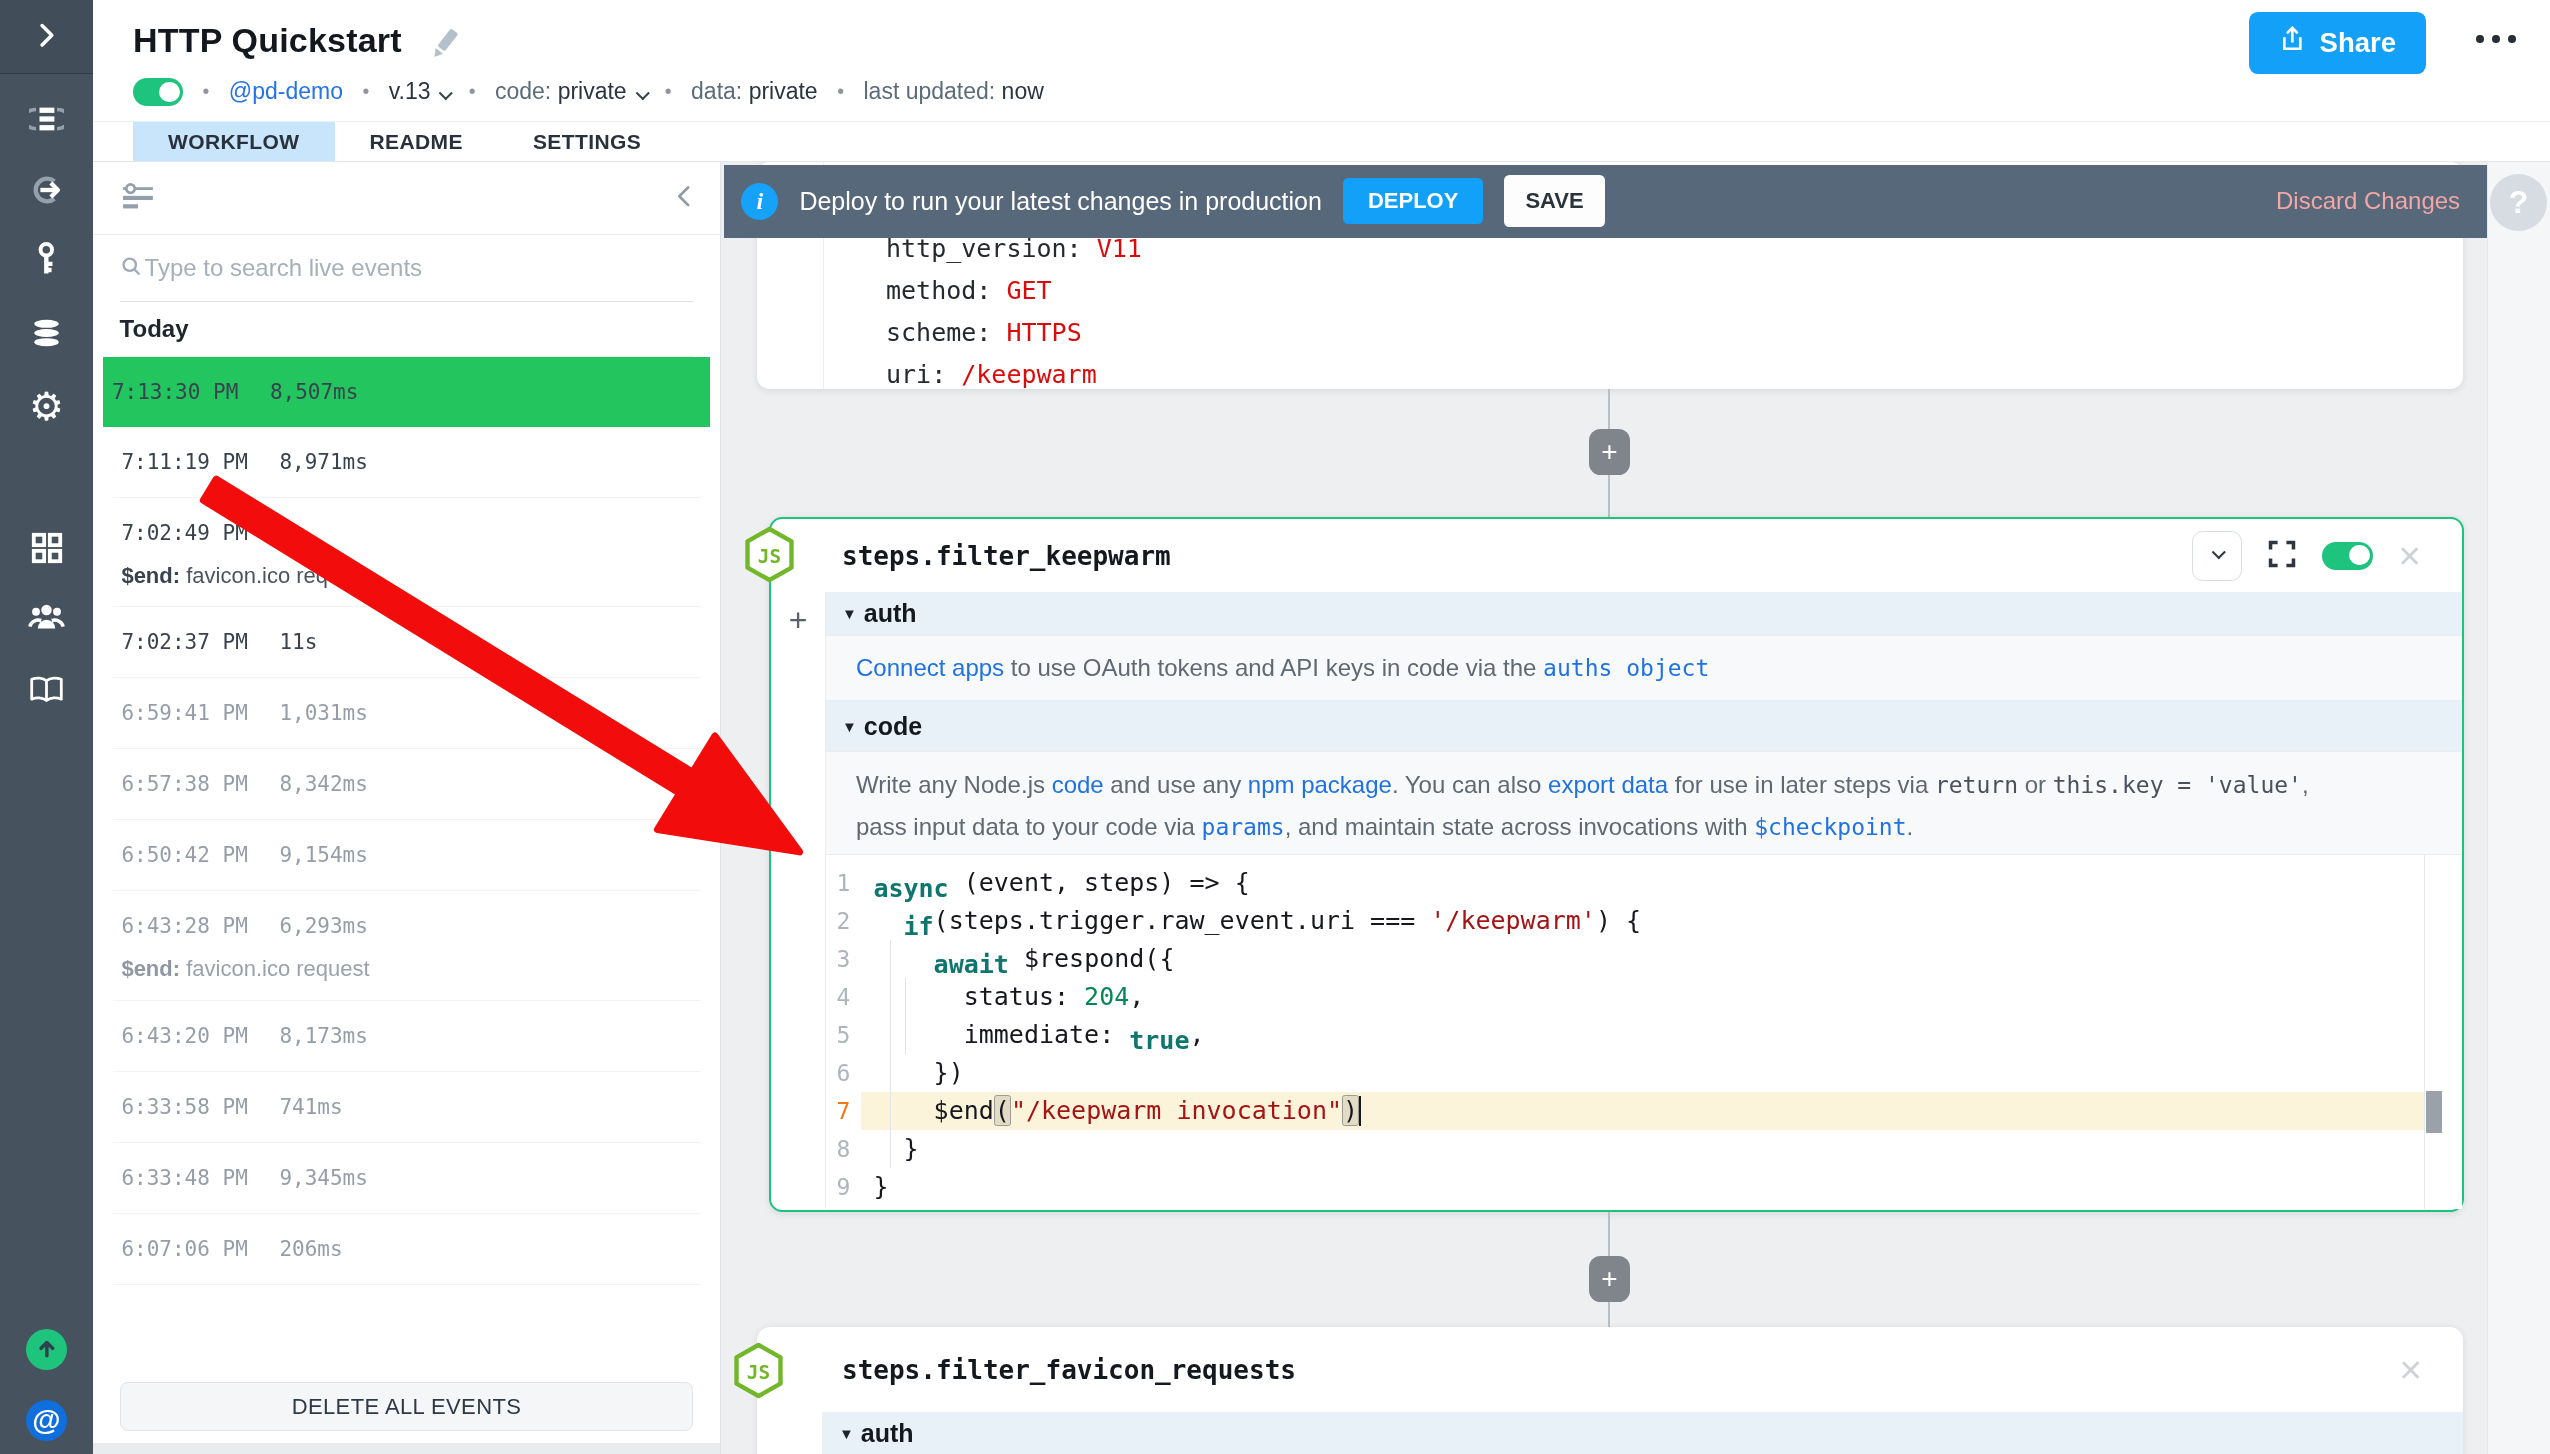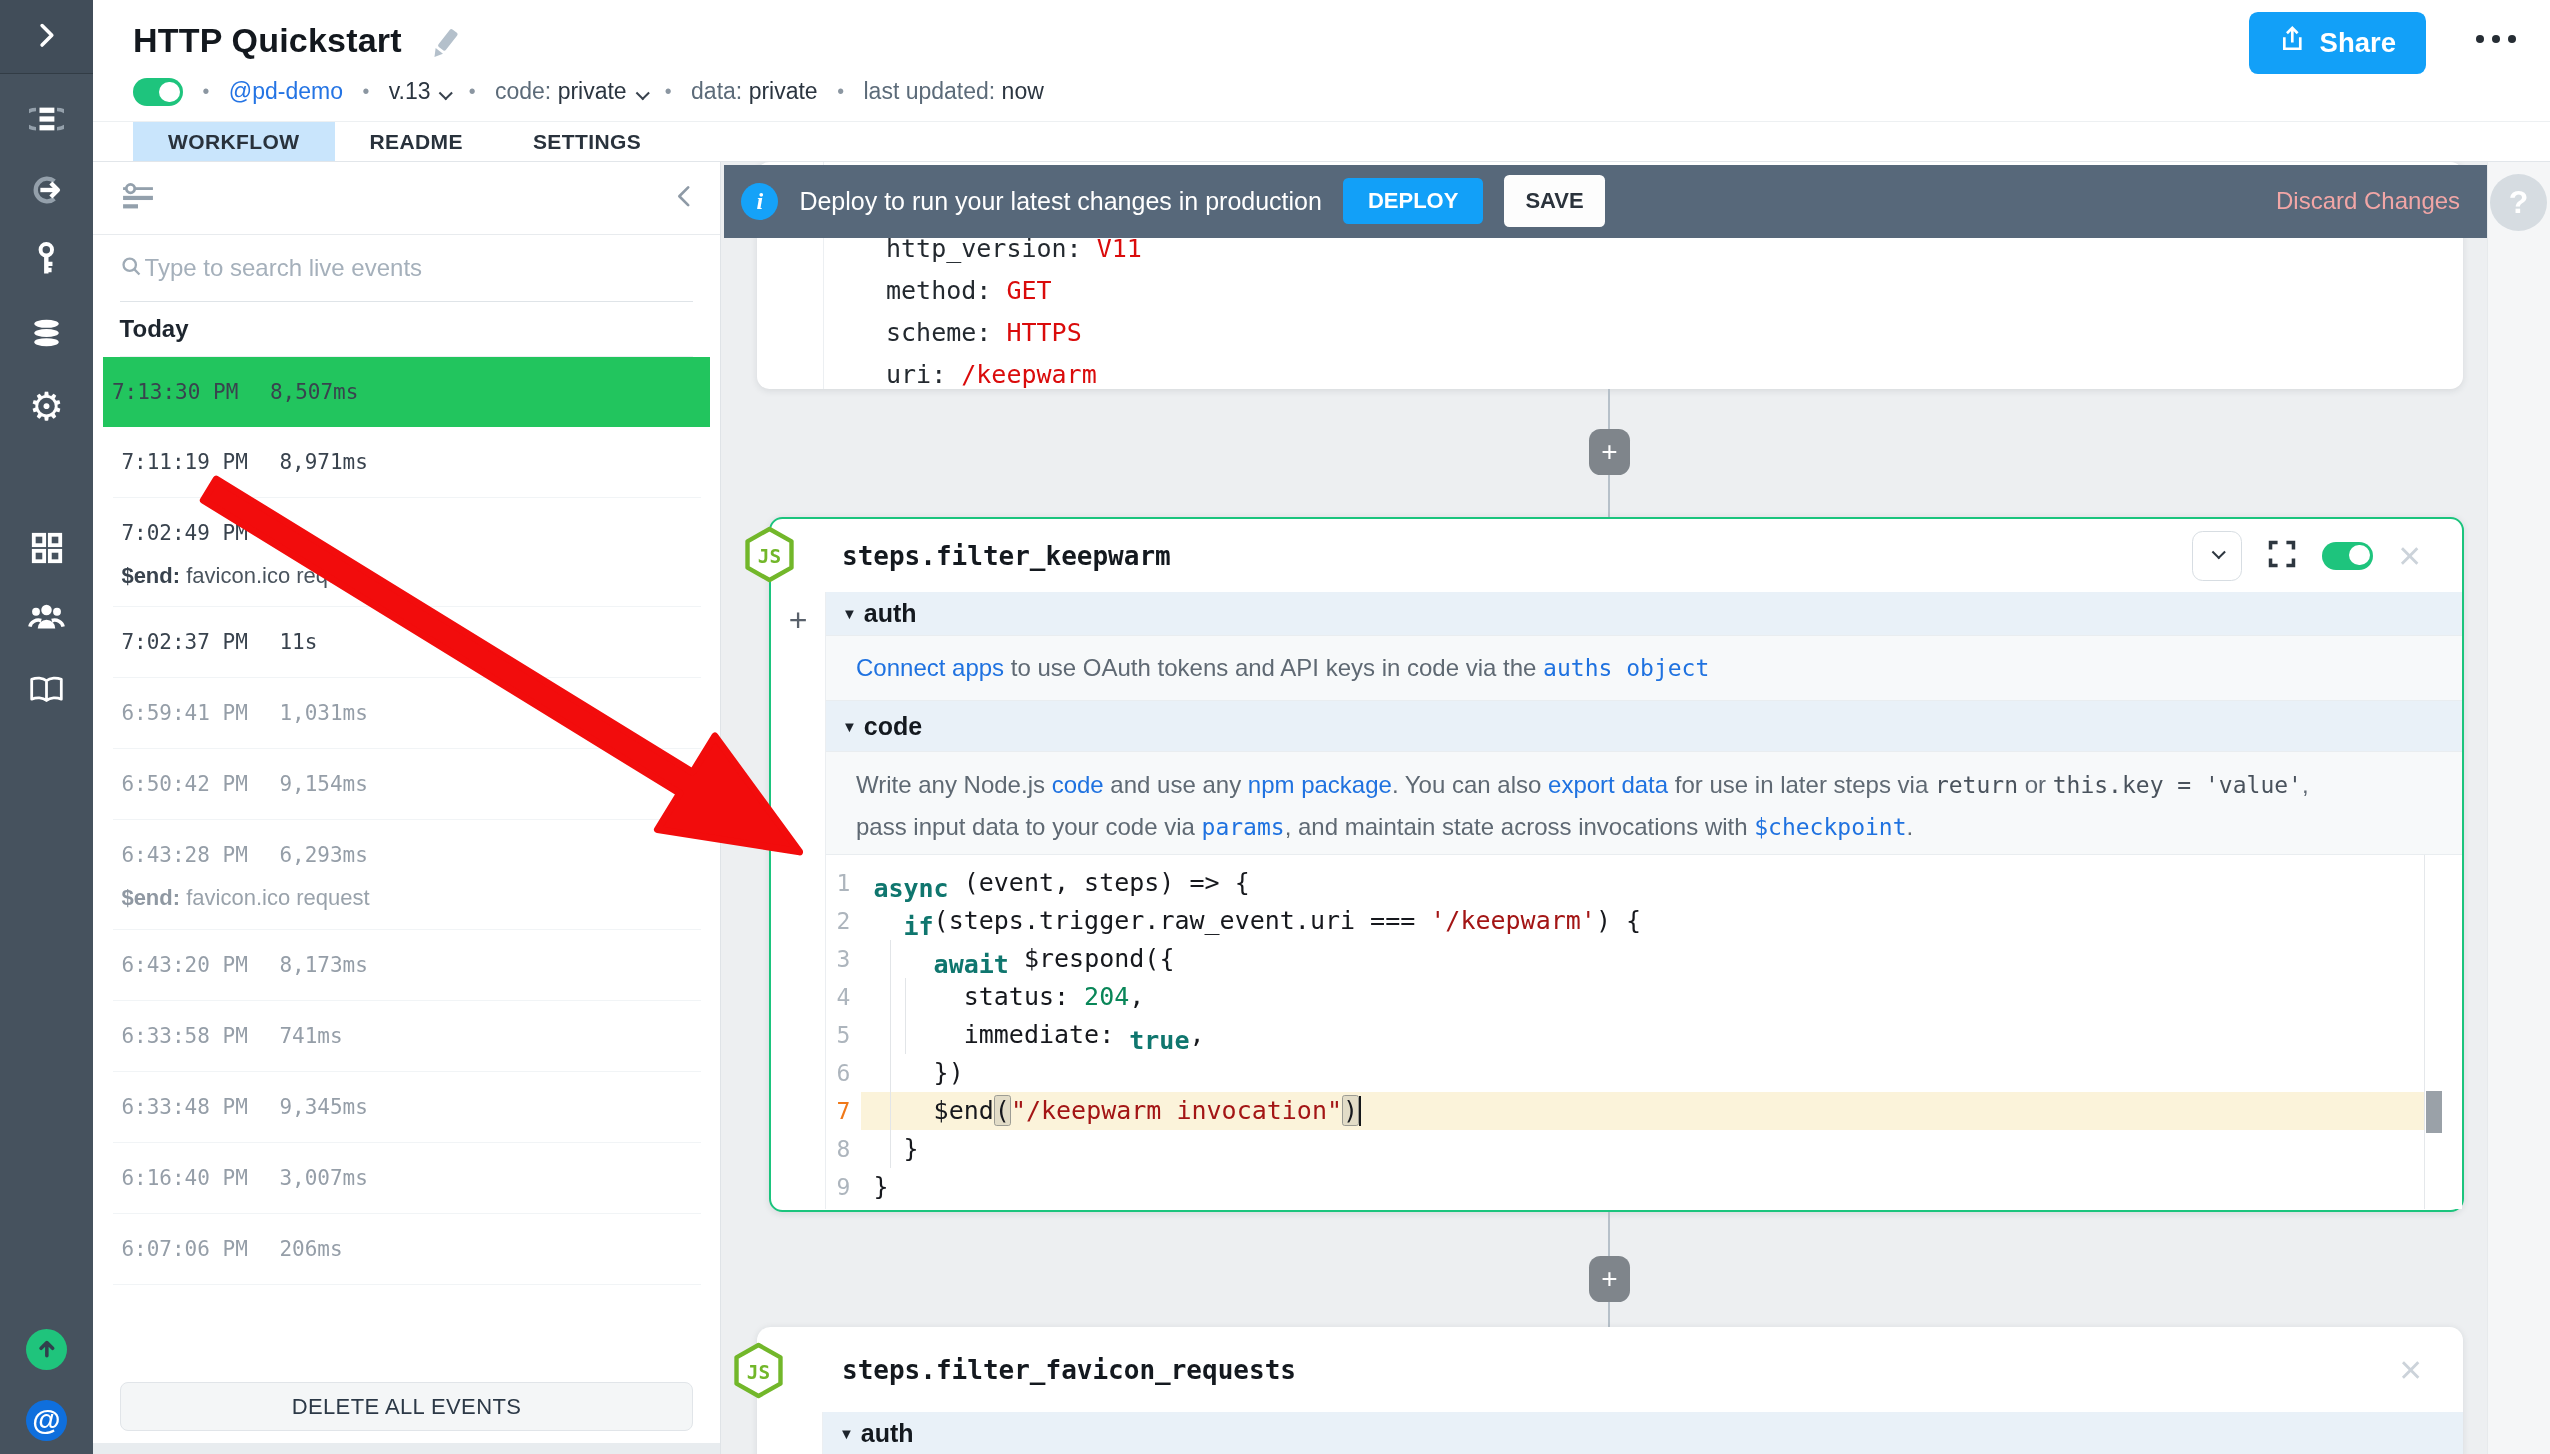--- a/index.html
+++ b/index.html
@@ -342,20 +342,26 @@
         </div>
     </div>
     <div class="ev-block dim">
       <div class="ev-main">
           <span class="t">6:59:41 PM</span>
           <span class="d">1,031ms</span>
         </div>
     </div>
     <div class="ev-block dim">
       <div class="ev-main">
+          <span class="t">6:57:38 PM</span>
+          <span class="d">8,342ms</span>
+        </div>
+    </div>
+    <div class="ev-block dim">
+      <div class="ev-main">
           <span class="t">6:50:42 PM</span>
           <span class="d">9,154ms</span>
         </div>
     </div>
     <div class="ev-block dim">
       <div class="ev-main">
           <span class="t">6:43:28 PM</span>
           <span class="d">6,293ms</span>
         </div>
       <div class="ev-sub"><b>$end:</b><span> favicon.ico request</span></div>
@@ -369,26 +375,20 @@
     <div class="ev-block dim">
       <div class="ev-main">
           <span class="t">6:33:58 PM</span>
           <span class="d">741ms</span>
         </div>
     </div>
     <div class="ev-block dim">
       <div class="ev-main">
           <span class="t">6:33:48 PM</span>
           <span class="d">9,345ms</span>
-        </div>
-    </div>
-    <div class="ev-block dim">
-      <div class="ev-main">
-          <span class="t">6:16:40 PM</span>
-          <span class="d">3,007ms</span>
         </div>
     </div>
     <div class="ev-block dim">
       <div class="ev-main">
           <span class="t">6:07:06 PM</span>
           <span class="d">206ms</span>
         </div>
     </div>
 
     <div class="del-wrap">

